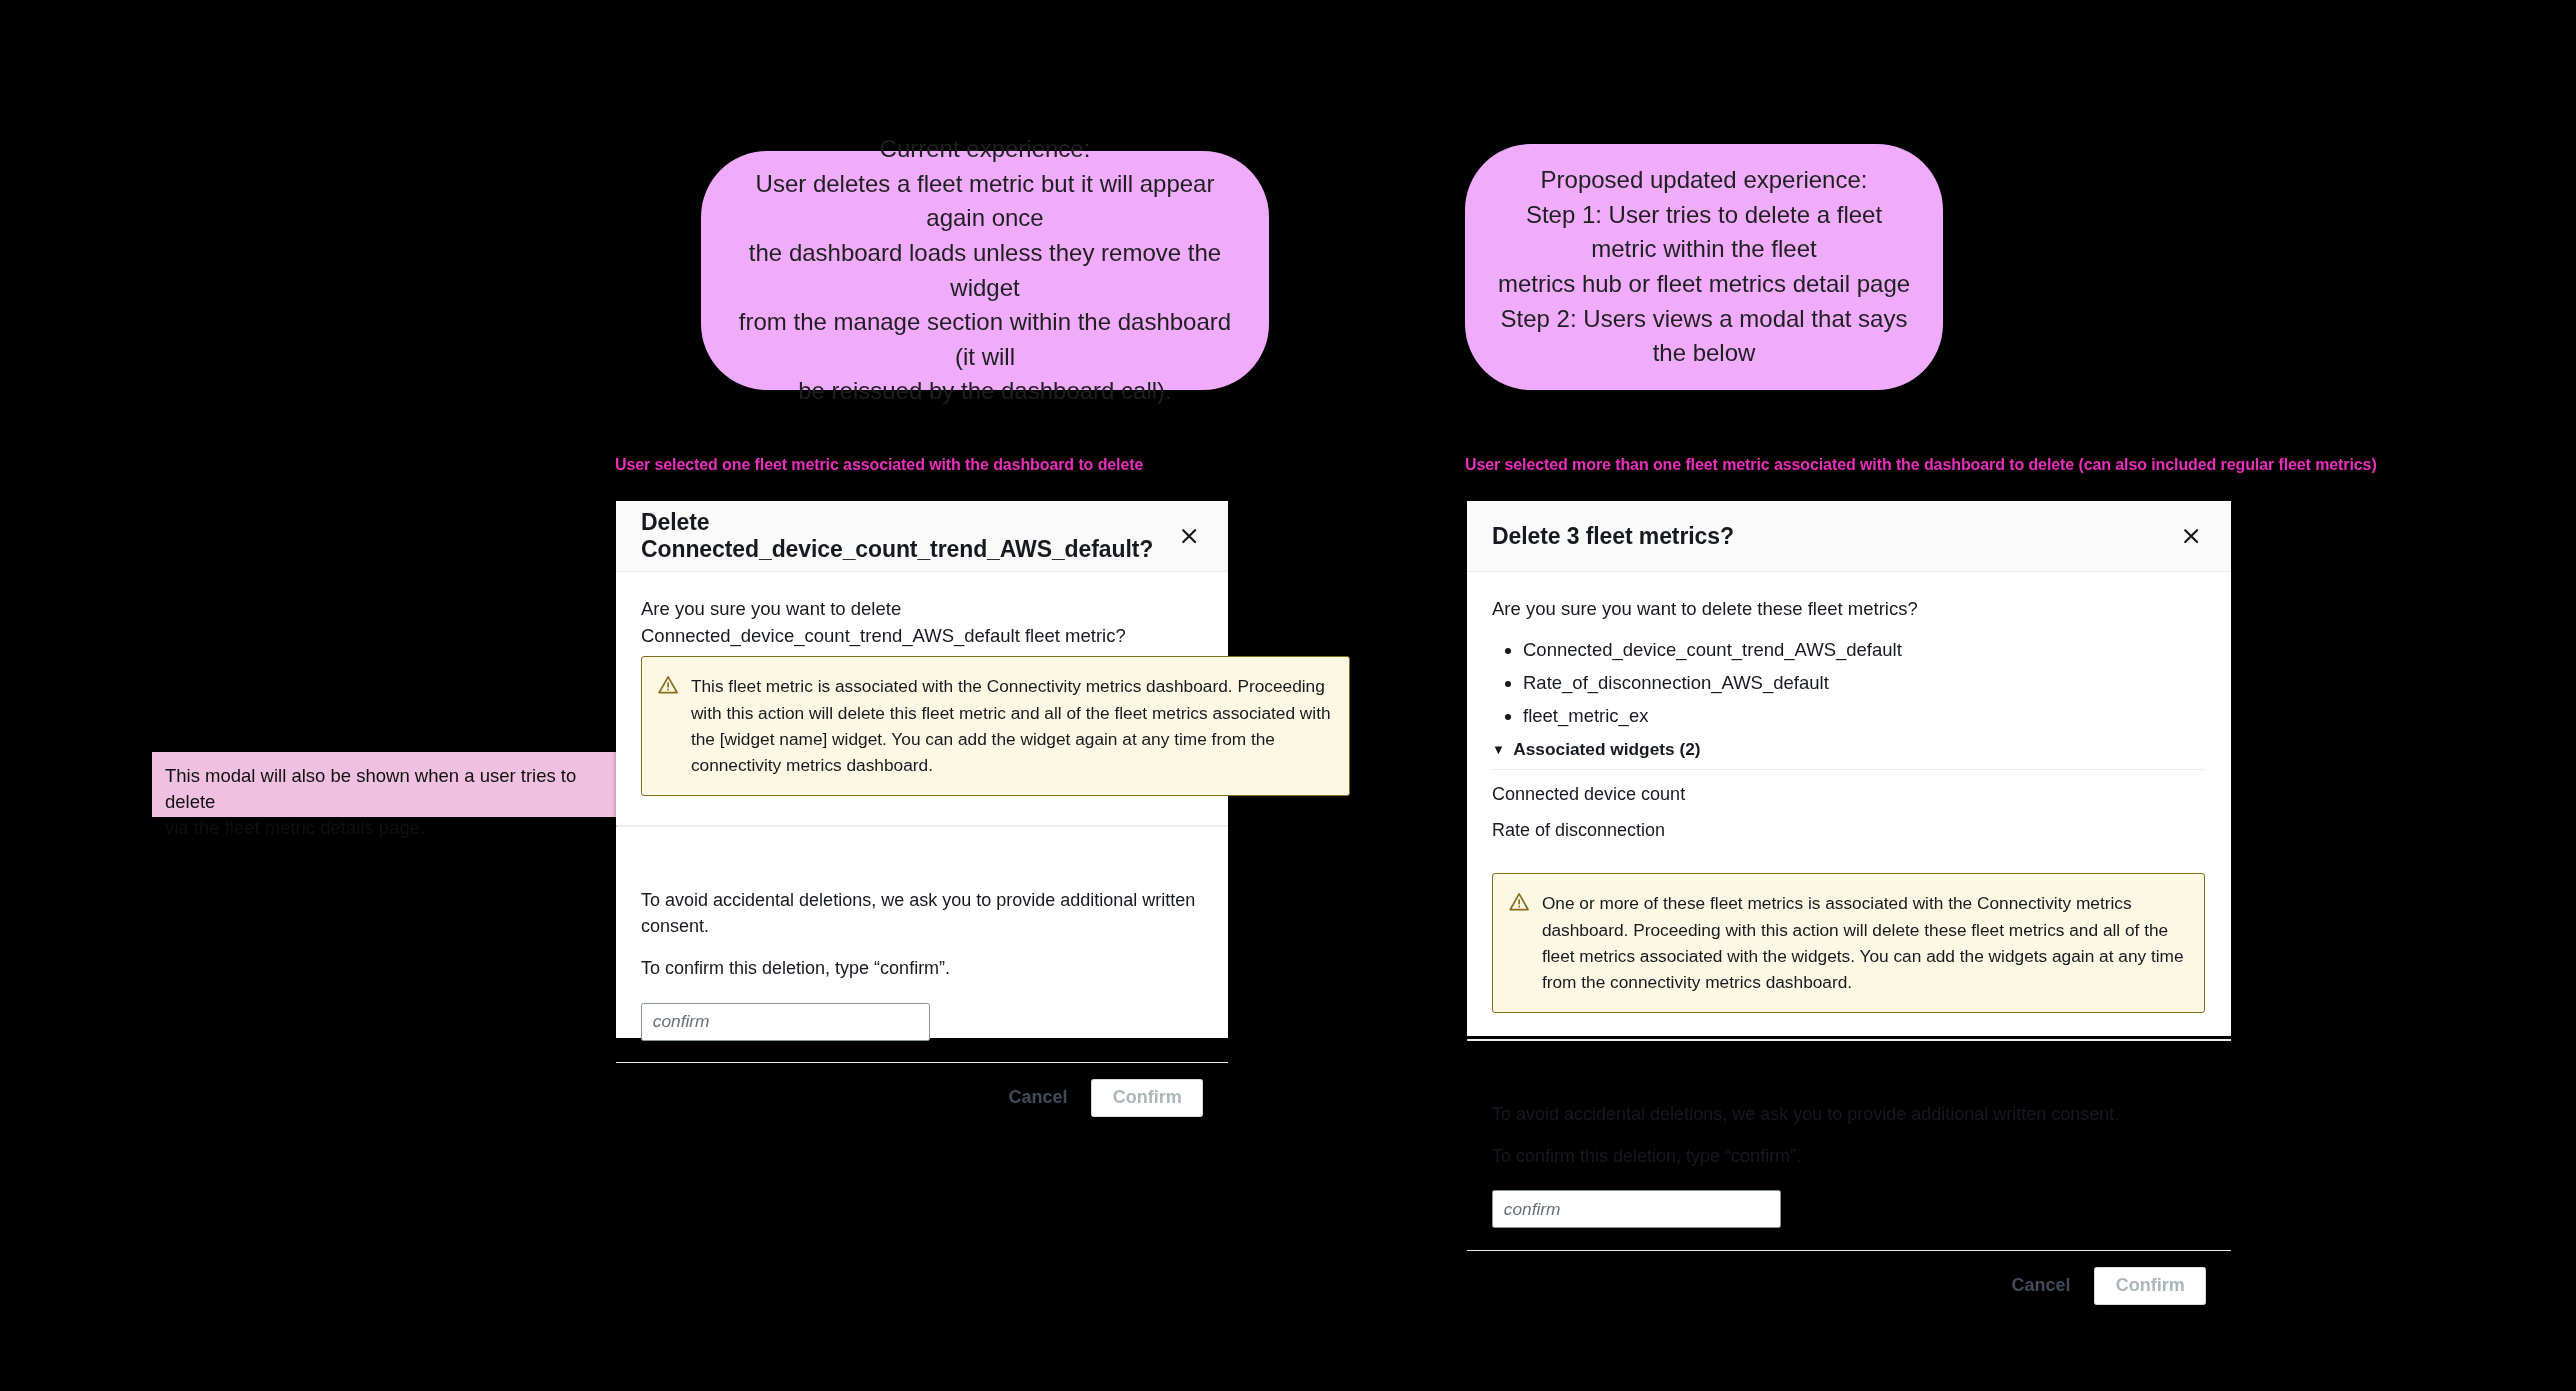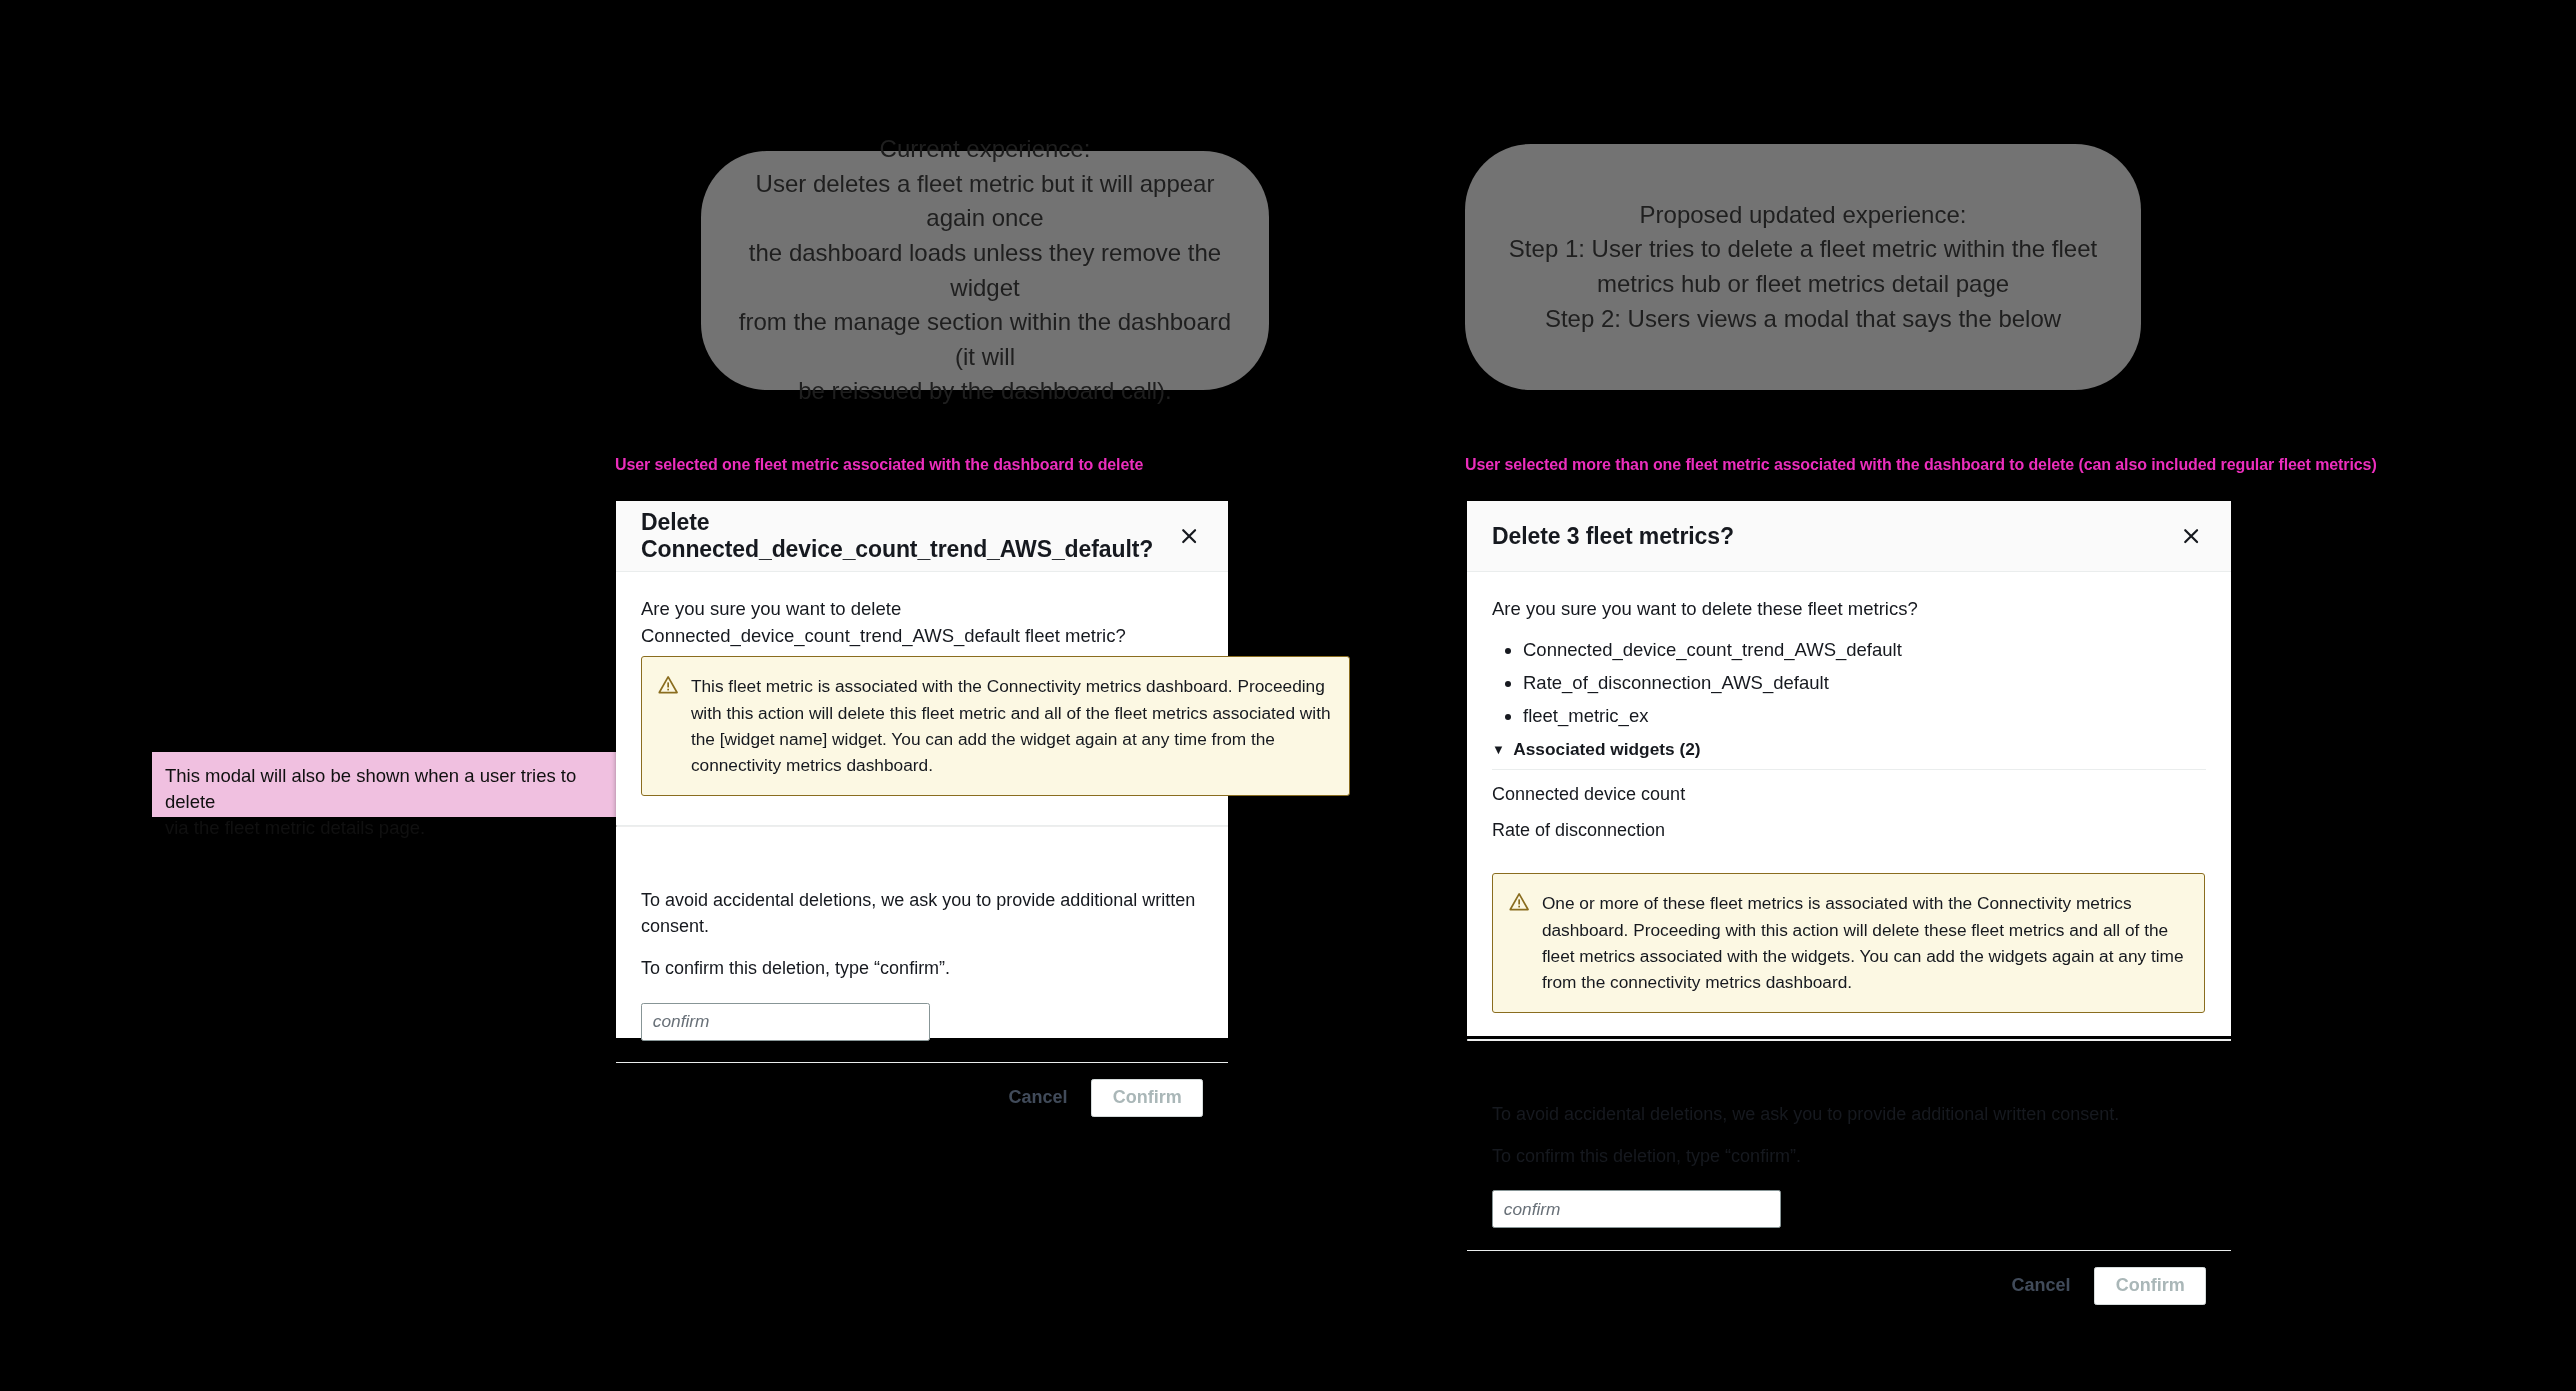--- a/index.html
+++ b/index.html
@@ -11,37 +11,37 @@
     width: 2576px;
     height: 1391px;
     position: relative;
     font-family: "Liberation Sans", sans-serif;
     -webkit-font-smoothing: antialiased;
   }
 
   
   .callout {
     position: absolute;
-    background: #737373;
+    background: #f0abfc;
     border-radius: 66px;
     display: flex;
     align-items: center;
     justify-content: center;
     text-align: center;
     color: #1F1F1F;
     font-size: 24px;
     line-height: 1.44;
     padding: 0 26px;
     box-sizing: border-box;
   }
   .callout .ctext { display: block; }
   .callout .ctext span { display: block; }
 
   #callout-current  { left: 701px; top: 151px; width: 568px; height: 239px; }
-  #callout-proposed { left: 1465px; top: 144px; width: 676px; height: 246px; }
+  #callout-proposed { left: 1465px; top: 144px; width: 478px; height: 246px; }
 
   
   .section-note {
     position: absolute;
     color: #EC2EBD;
     font-weight: bold;
     font-size: 16px;
     letter-spacing: -0.1px;
     white-space: nowrap;
   }

